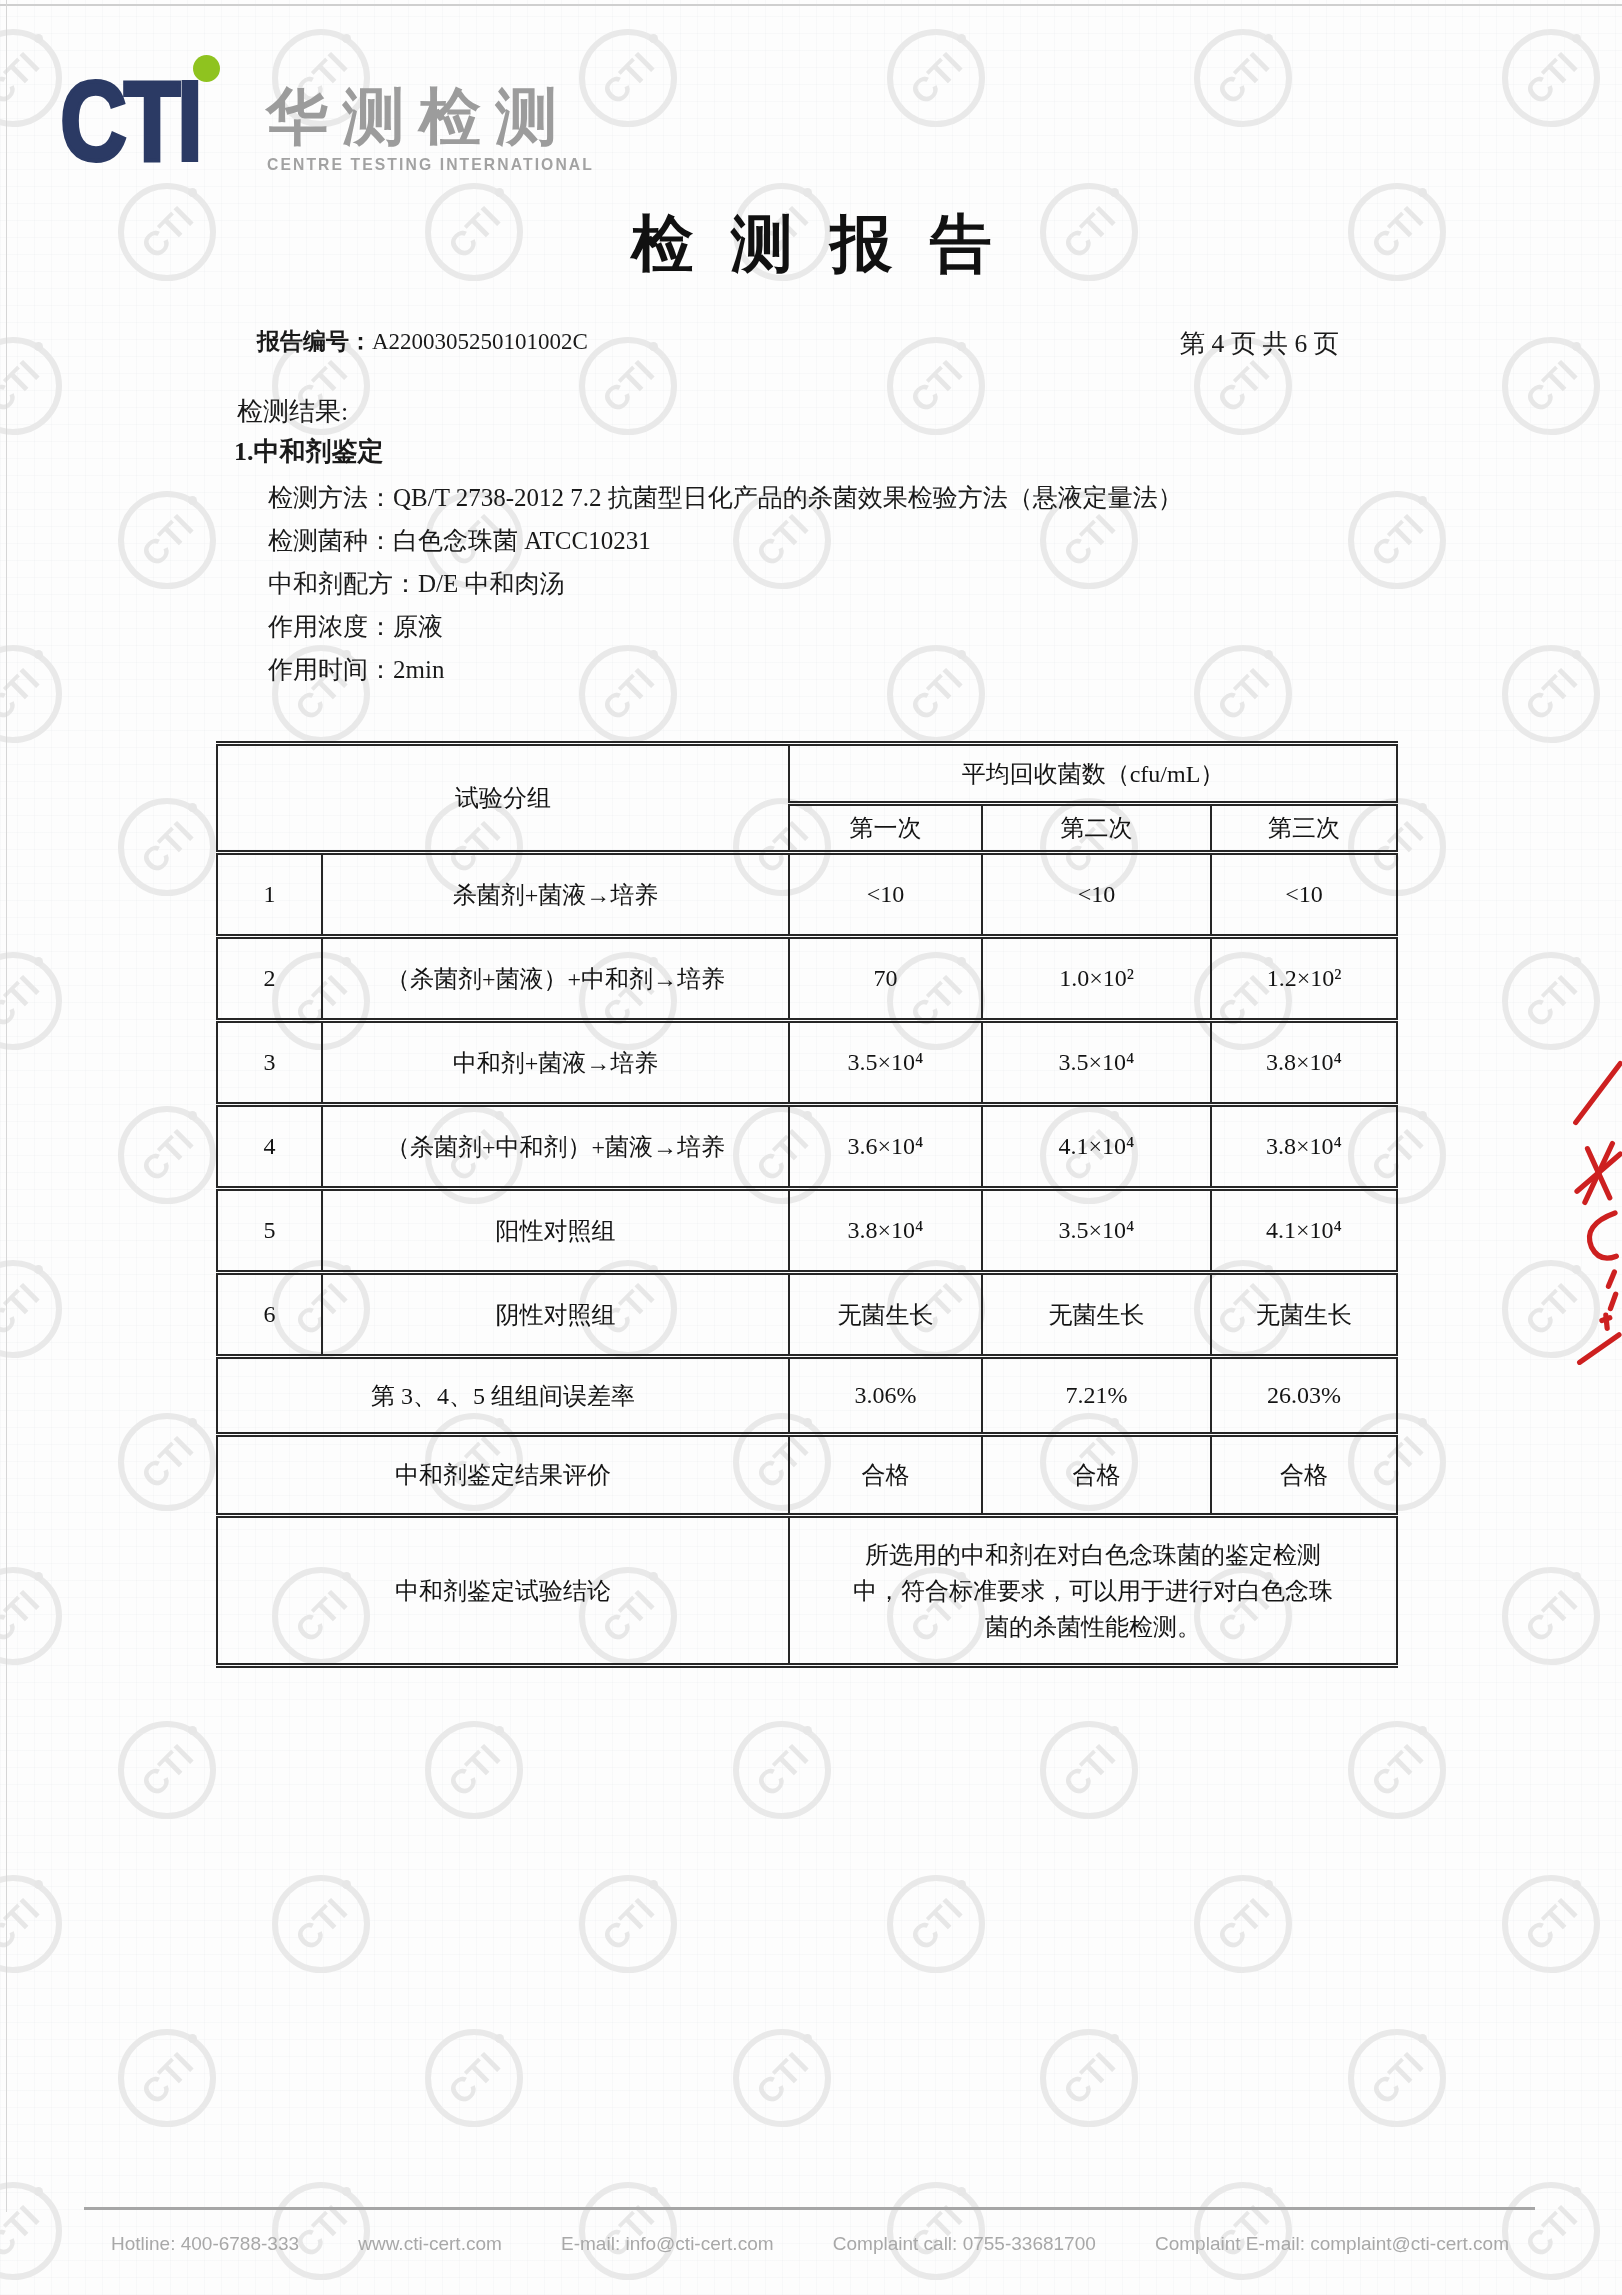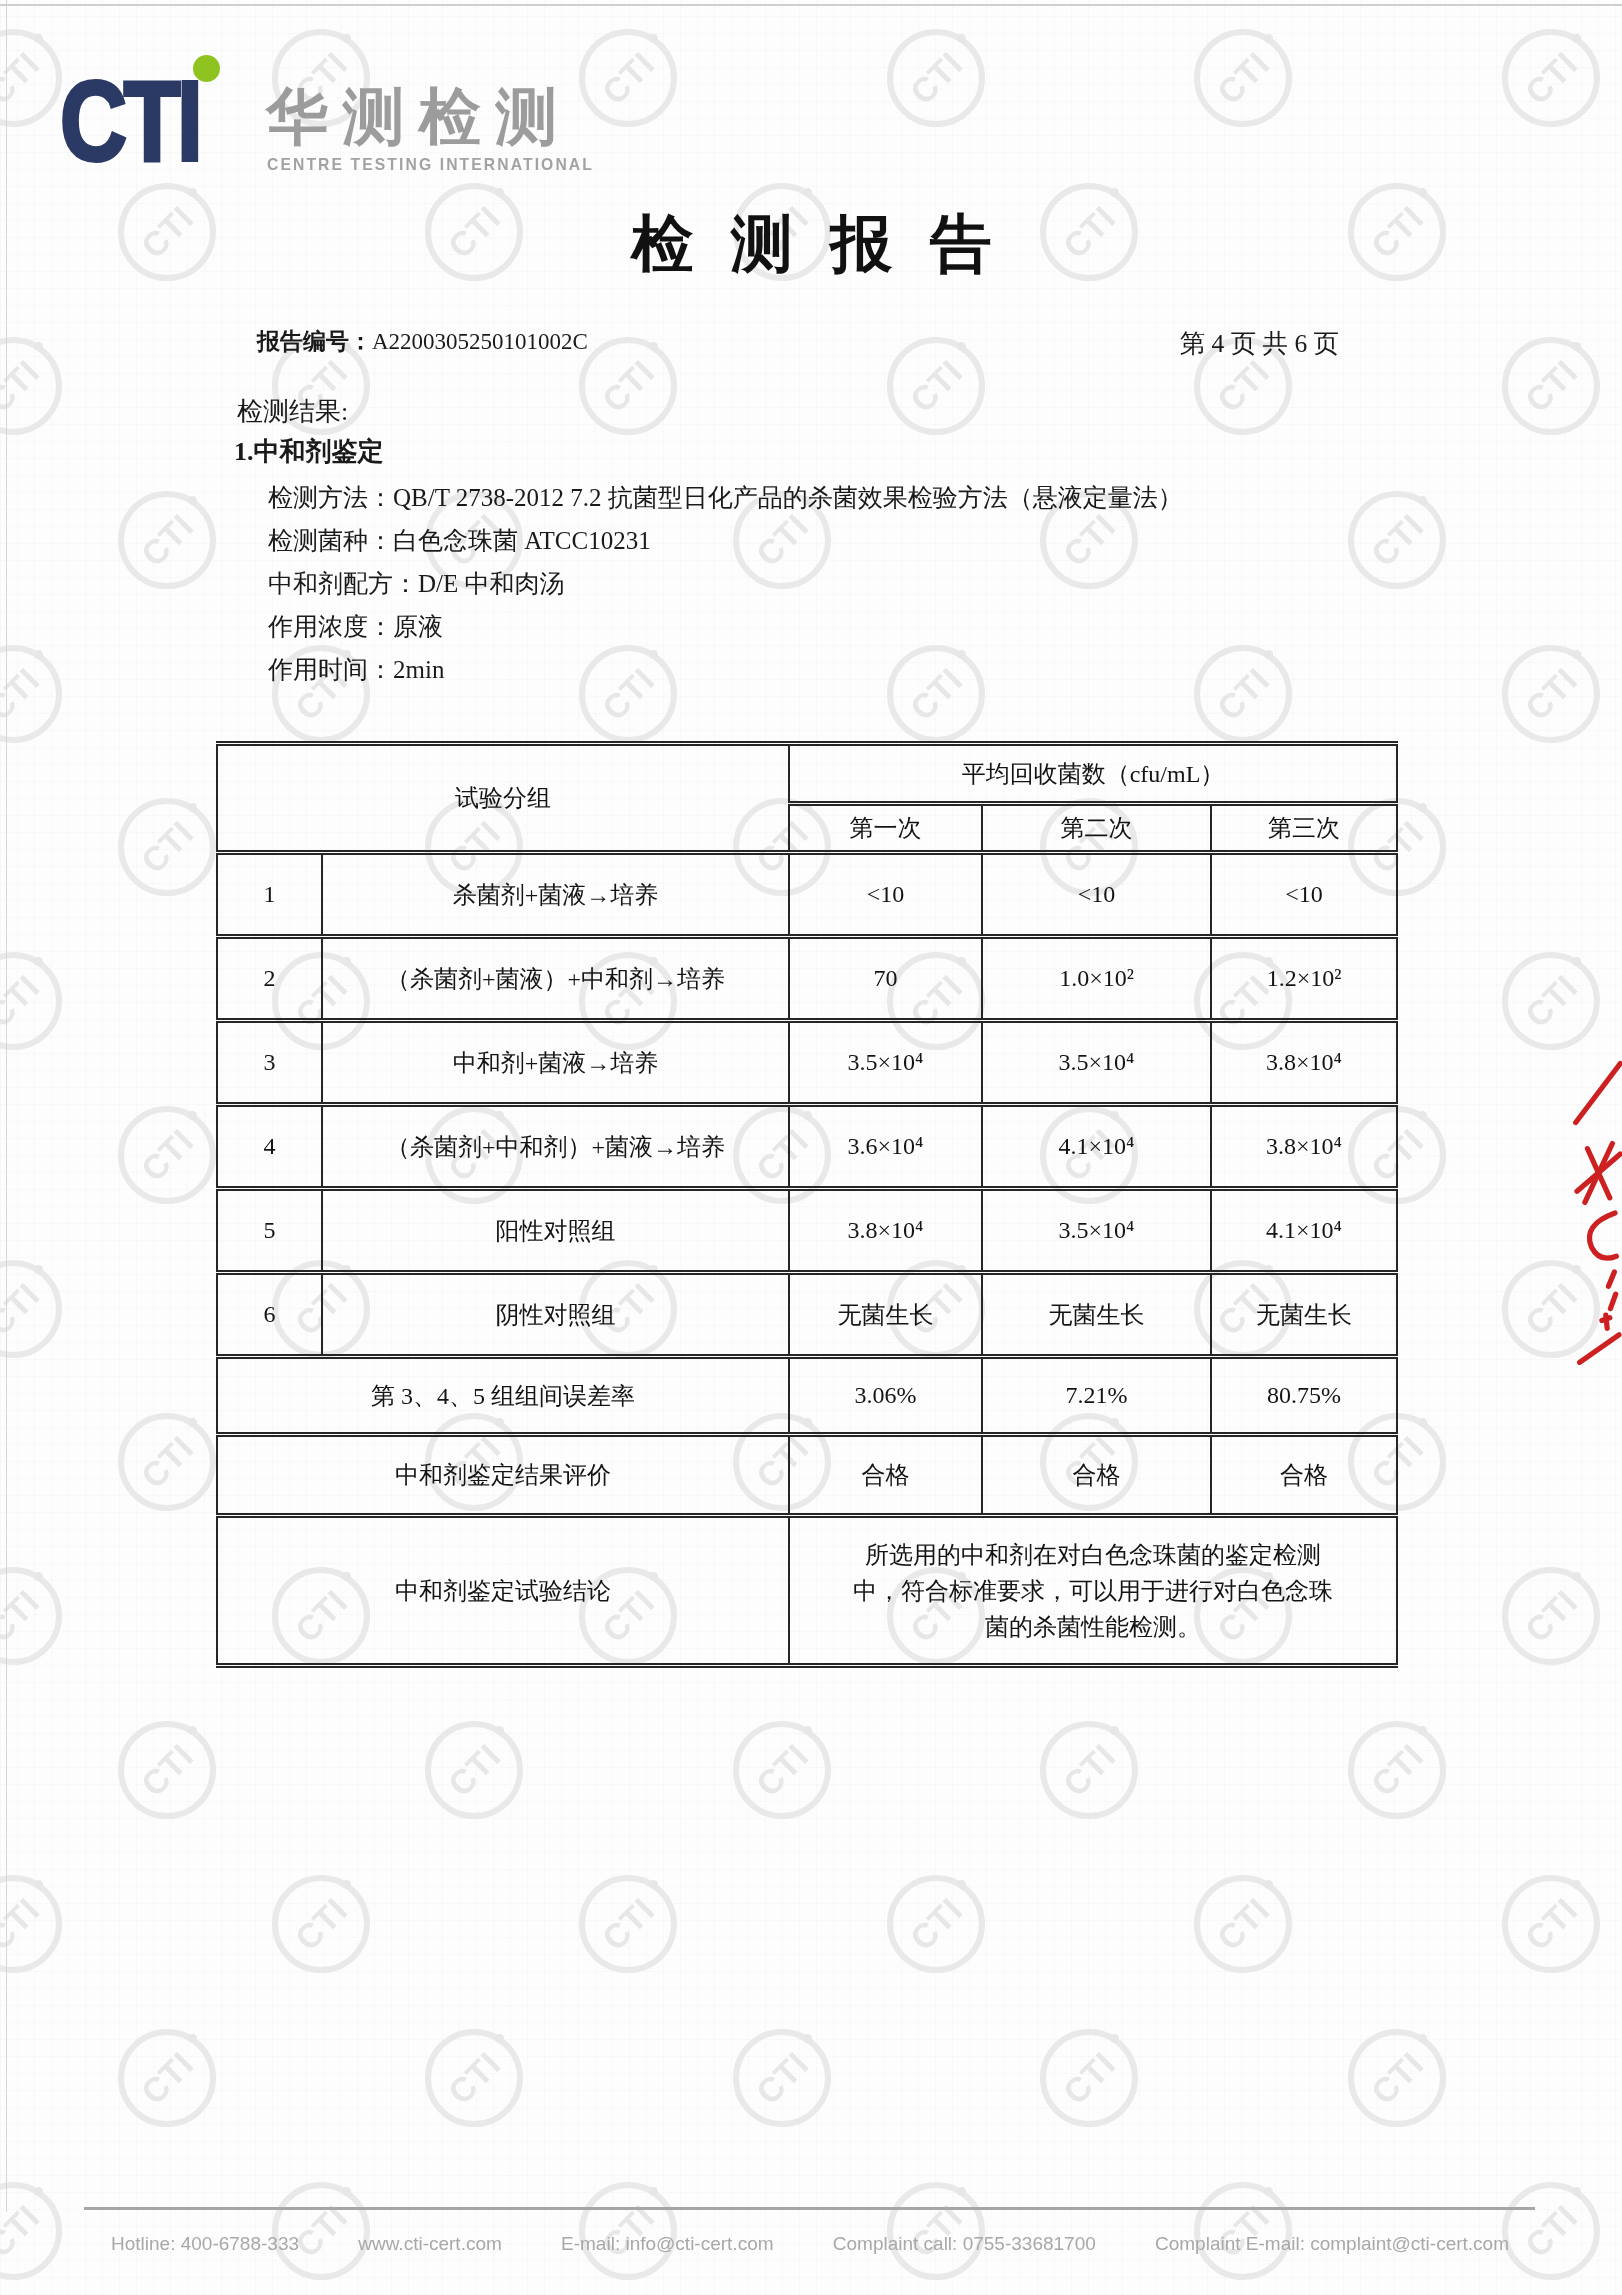--- a/index.html
+++ b/index.html
@@ -496,21 +496,21 @@
         <td>阴性对照组</td>
         <td>无菌生长</td>
         <td>无菌生长</td>
         <td>无菌生长</td>
       </tr>
 
       <tr class="error-row">
         <td colspan="2">第 3、4、5 组组间误差率</td>
         <td>3.06%</td>
         <td>7.21%</td>
-        <td>80.75%</td>
+        <td>26.03%</td>
       </tr>
       <tr class="eval-row">
         <td colspan="2">中和剂鉴定结果评价</td>
         <td>合格</td>
         <td>合格</td>
         <td>合格</td>
       </tr>
       <tr class="concl-row">
         <td colspan="2">中和剂鉴定试验结论</td>
         <td colspan="3" class="concl-text">所选用的中和剂在对白色念珠菌的鉴定检测中，符合标准要求，可以用于进行对白色念珠菌的杀菌性能检测。</td>

